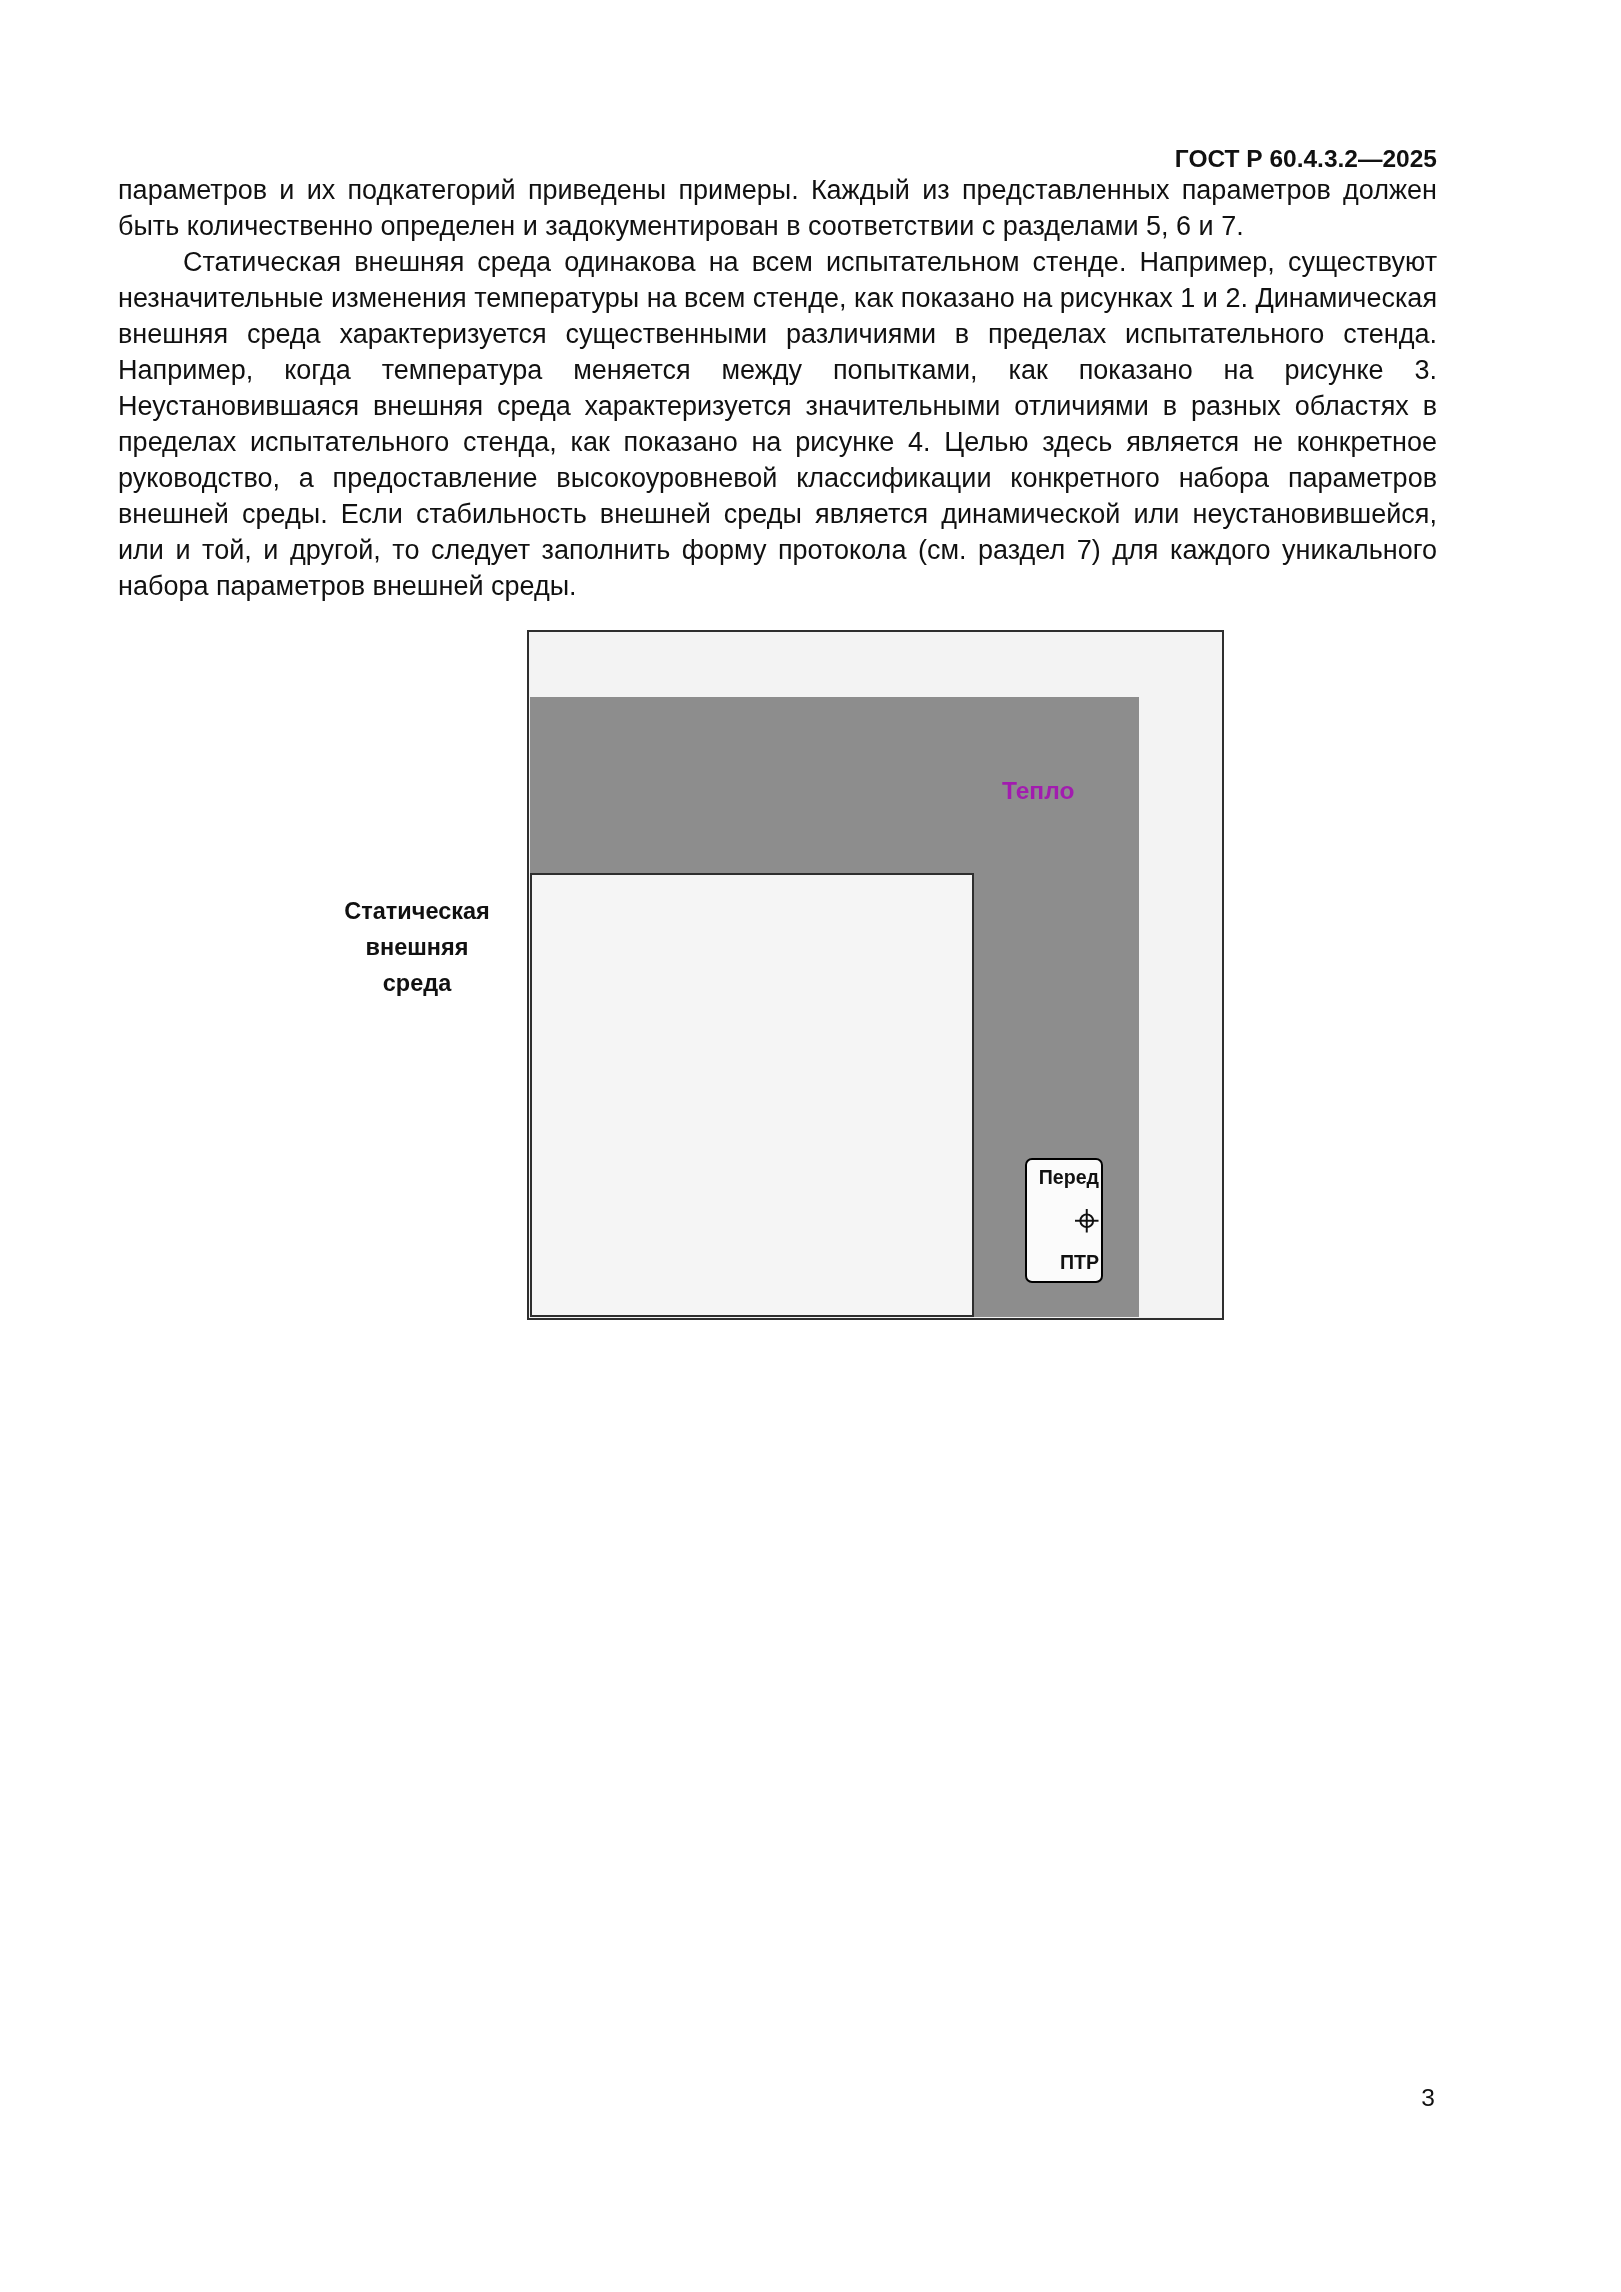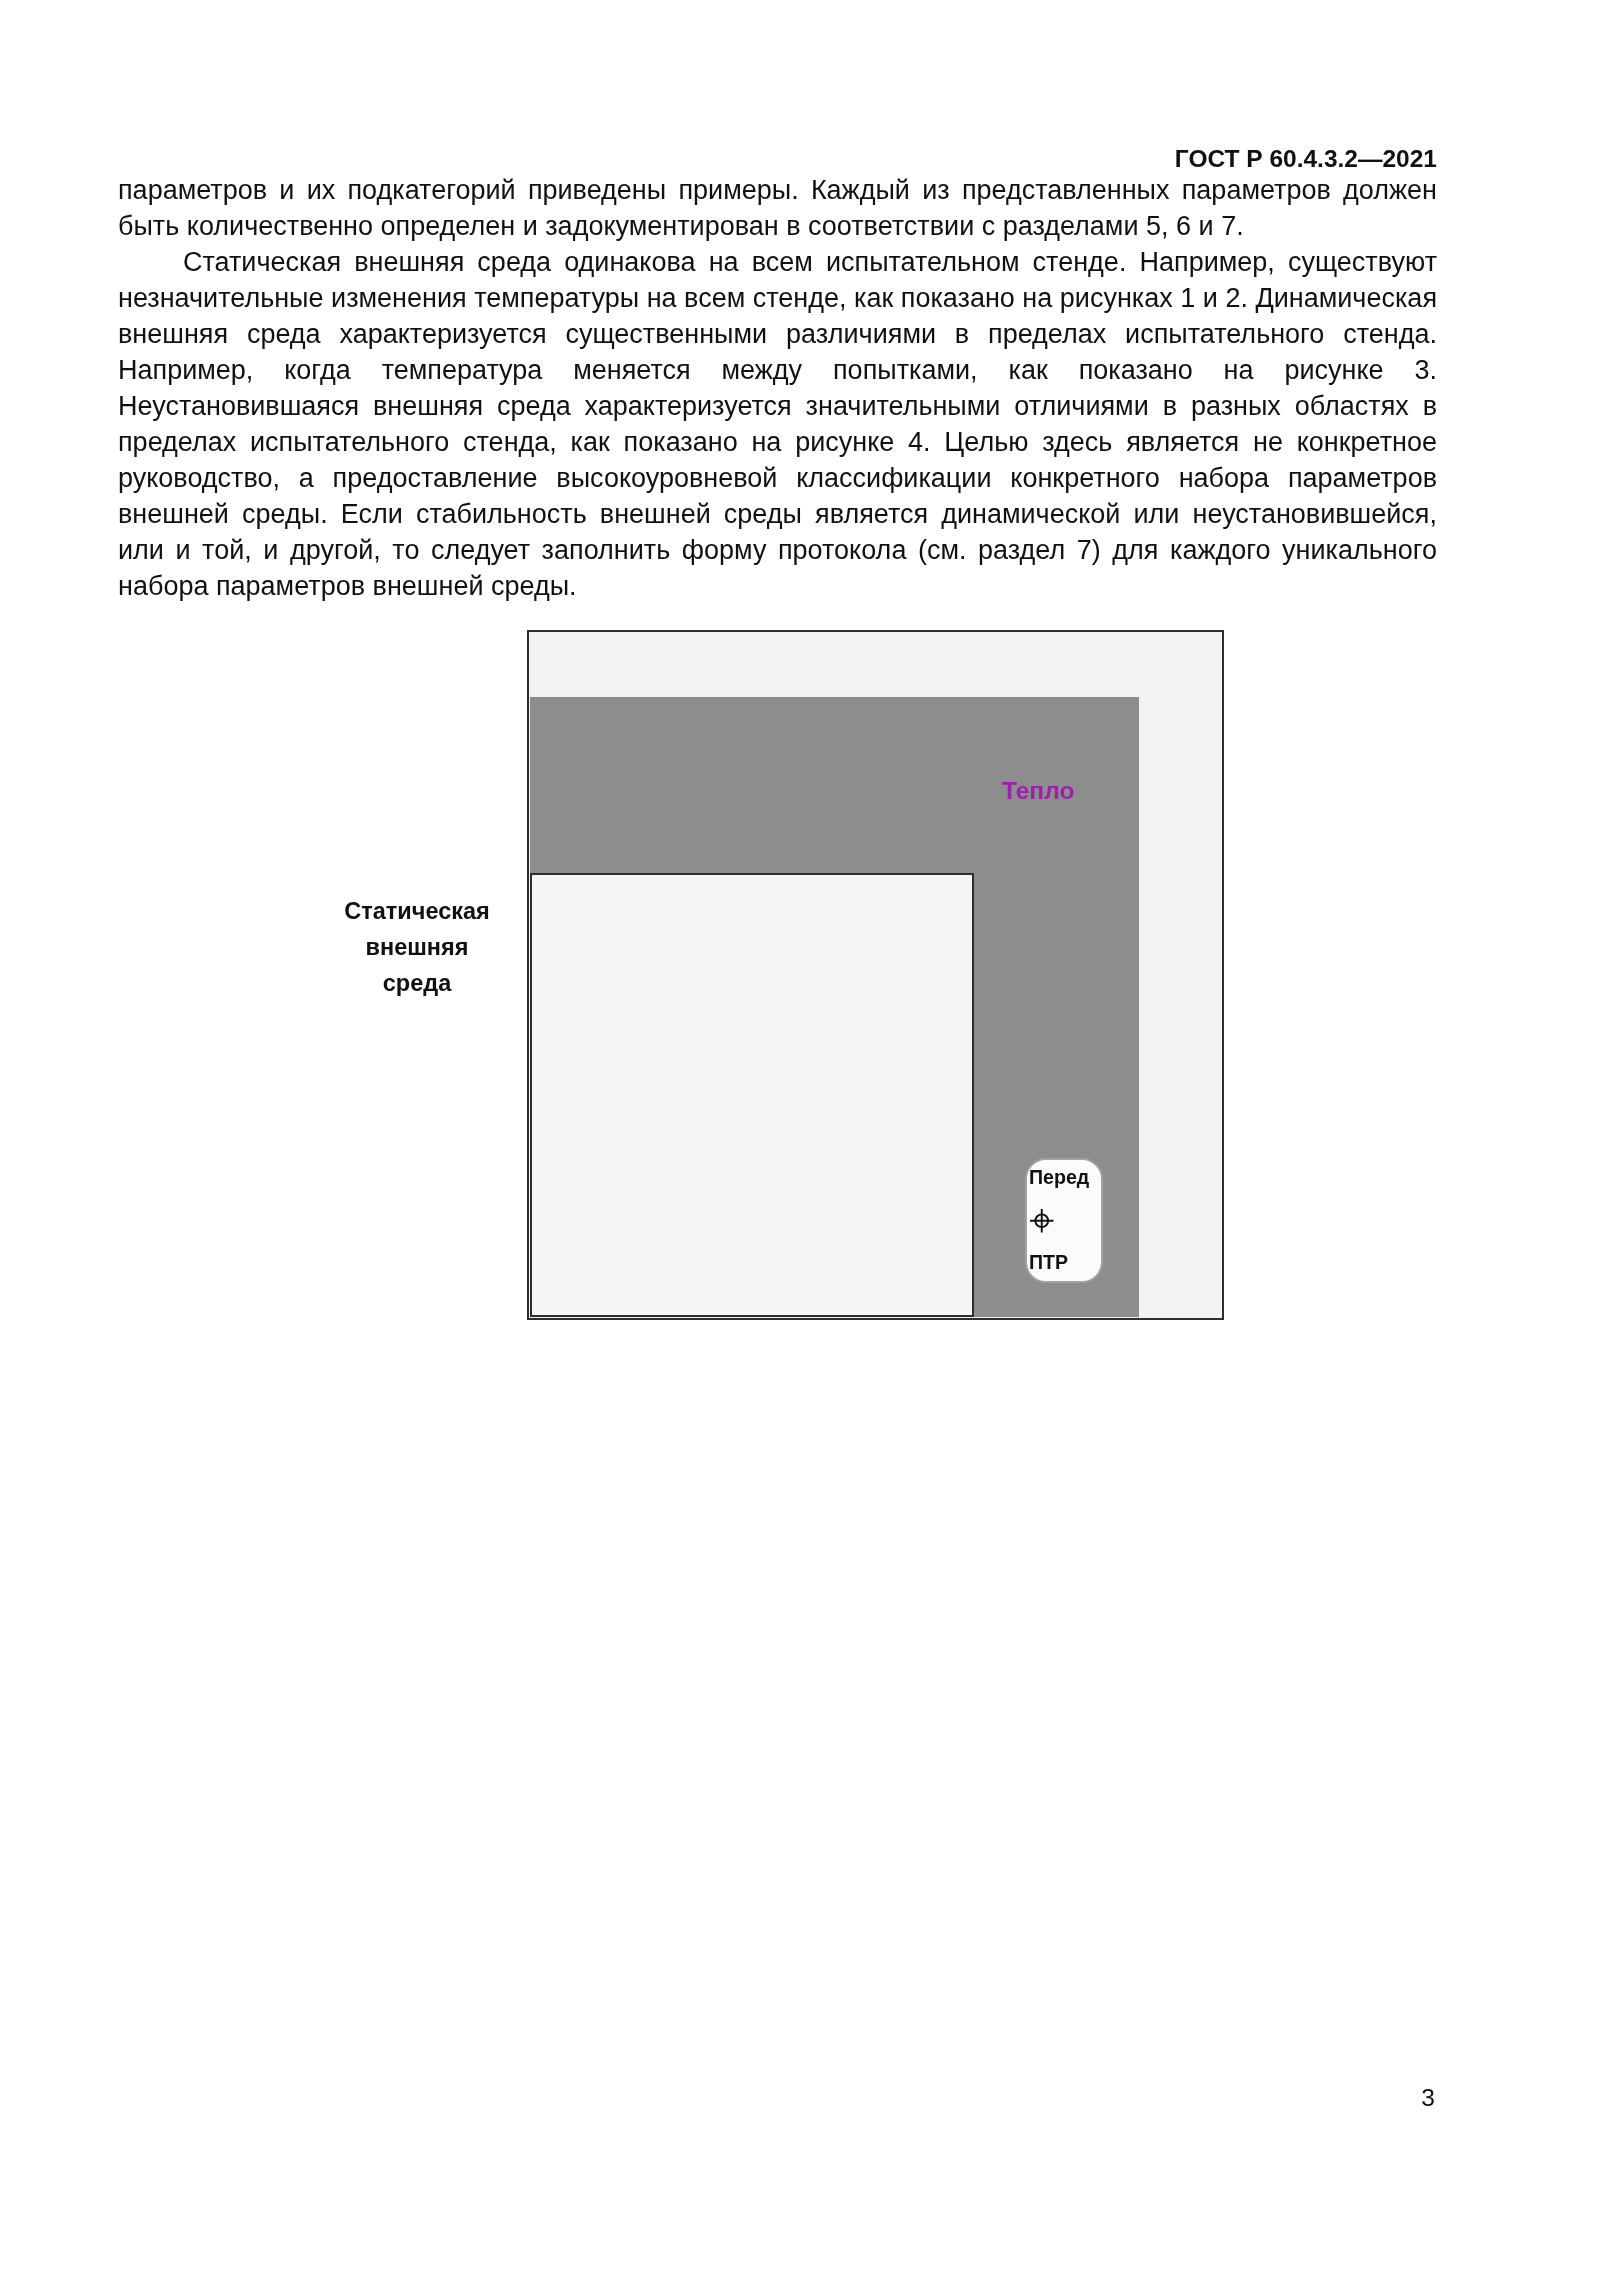--- a/index.html
+++ b/index.html
@@ -24,37 +24,37 @@
     position:absolute;left:412px;top:243px;width:444px;height:444px;
     background:var(--inner-fill,#f5f5f5);border:2px solid var(--line,#2e2e2e);box-sizing:border-box;
   }
   .heat-label{position:absolute;left:884px;top:147px;font-size:24.5px;font-weight:bold;color:#a21caf;}
   .side-label{
     position:absolute;left:196px;top:263px;width:206px;text-align:center;
     font-size:23.5px;font-weight:bold;line-height:36px;white-space:pre-line;
   }
   .device{
     position:absolute;left:907px;top:528px;width:78px;height:125px;
-    background:#fbfbfb;border:2px solid #a3a3a3;border-radius:21px;box-sizing:border-box;
-    display:flex;flex-direction:column;align-items:flex-start;justify-content:space-between;
+    background:#fbfbfb;border:2px solid #000000;border-radius:7px;box-sizing:border-box;
+    display:flex;flex-direction:column;align-items:flex-end;justify-content:space-between;
     padding:6.9px 2px;
   }
   .device .lbl{font-size:19.6px;font-weight:bold;line-height:21.6px;}
   .crosshair{display:block;width:25.5px;height:25.5px;}
   .caption{margin:45px 0 0 0;text-align:center;font-size:23.5px;line-height:29px;}
   .page-number{position:absolute;right:186px;top:2084px;font-size:24.5px;}
 </style>
 </head>
 <body>
 
 <div class="page">
   <div class="content">
 
     <div class="doc-header">
-      <span>ГОСТ Р 60.4.3.2—2021</span>
+      <span>ГОСТ Р 60.4.3.2—2025</span>
     </div>
 
     <p class="body-text intro">параметров и их подкатегорий приведены примеры. Каждый из представленных параметров должен быть количественно определен и задокументирован в соответствии с разделами 5, 6 и 7.</p>
 
 
     <p class="body-text section-body">Статическая внешняя среда одинакова на всем испытательном стенде. Например, существуют незначительные изменения температуры на всем стенде, как показано на рисунках 1 и 2. Динамическая внешняя среда характеризуется существенными различиями в пределах испытательного стенда. Например, когда температура меняется между попытками, как показано на рисунке 3. Неустановившаяся внешняя среда характеризуется значительными отличиями в разных областях в пределах испытательного стенда, как показано на рисунке 4. Целью здесь является не конкретное руководство, а предоставление высокоуровневой классификации конкретного набора параметров внешней среды. Если стабильность внешней среды является динамической или неустановившейся, или и той, и другой, то следует заполнить форму протокола (см. раздел 7) для каждого уникального набора параметров внешней среды.</p>
 
     <div class="figure">
       <div class="side-label">Статическая
 внешняя

